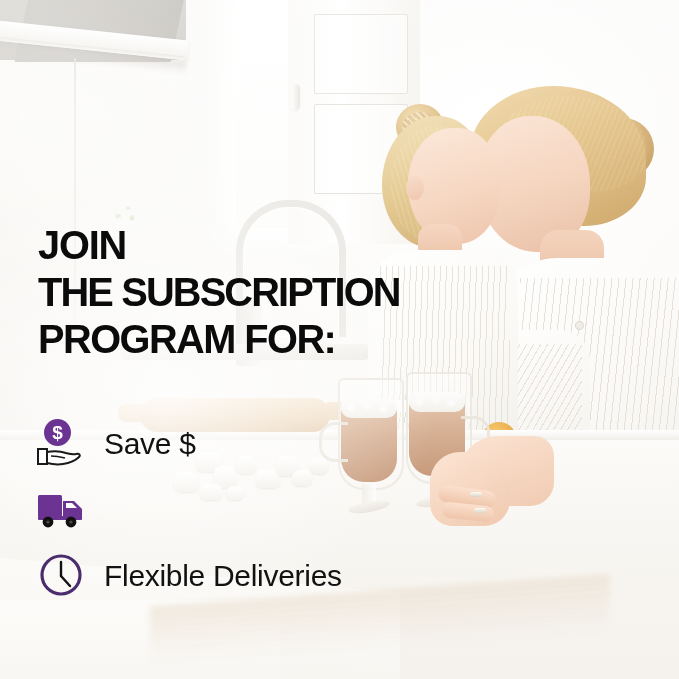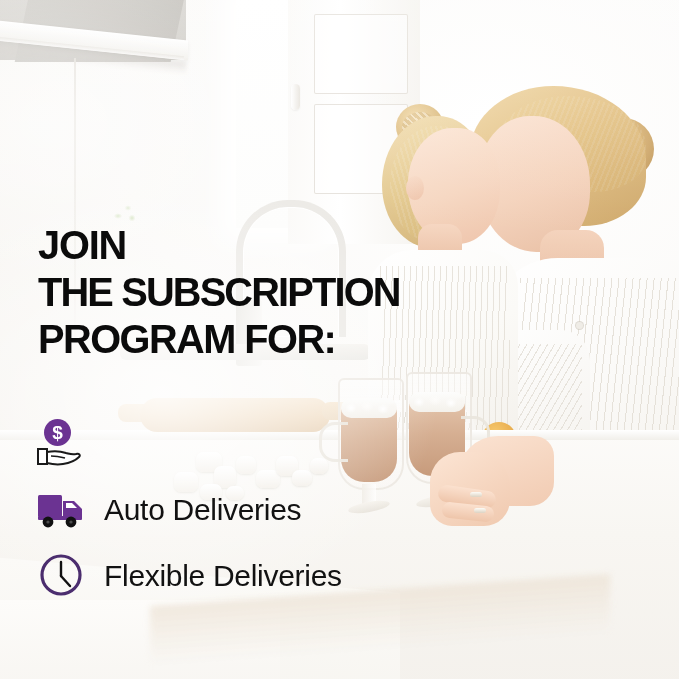--- a/index.html
+++ b/index.html
@@ -574,36 +574,36 @@
       <div class="f-icon">
         <div class="coin">
           <span>$</span>
         </div>
         <svg class="hand-ic" viewBox="0 0 48 24">
           <path d="M2 4 h9 v15 H2 z" fill="#ffffff" stroke="#1a1a1a" stroke-width="2"></path>
           <path d="M11 7 c6 -1 13 -1 19 1 c4 1 6 2 10 1 c3 -1 5 1 3 3 c-3 3 -9 6 -16 7 c-6 1 -12 0 -16 -1 z" fill="#ffffff" stroke="#1a1a1a" stroke-width="2" stroke-linejoin="round"></path>
           <path d="M15 11 c5 0 10 1 14 2" fill="none" stroke="#1a1a1a" stroke-width="1.6"></path>
         </svg>
       </div>
+      <div class="f-label">Save $</div>
     </div>
 
     <div class="feature">
       <div class="f-icon">
         <svg class="truck" viewBox="0 0 50 40">
           <rect x="1" y="5" width="24" height="22" rx="1.5" fill="#6b3392"></rect>
           <path d="M26 11 h11 l8 8 v8 H26 z" fill="#6b3392"></path>
           <path d="M29 13 h6 l5 5 h-11 z" fill="#ffffff"></path>
           <rect x="1" y="26" width="44" height="4" rx="1" fill="#6b3392"></rect>
           <circle cx="11" cy="32" r="5.4" fill="#111111"></circle>
           <circle cx="34" cy="32" r="5.4" fill="#111111"></circle>
           <circle cx="11" cy="32" r="1.6" fill="#ffffff" opacity=".25"></circle>
           <circle cx="34" cy="32" r="1.6" fill="#ffffff" opacity=".25"></circle>
         </svg>
       </div>
-      <div class="f-label">Auto Deliveries</div>
     </div>
 
     <div class="feature">
       <div class="f-icon">
         <svg class="clock" viewBox="0 0 44 44">
           <circle cx="22" cy="22" r="19" fill="none" stroke="#4b2d6e" stroke-width="3.2"></circle>
           <path d="M22 9 V23" stroke="#111111" stroke-width="2.4" stroke-linecap="round" fill="none"></path>
           <path d="M22 23 L31 33" stroke="#111111" stroke-width="2.4" stroke-linecap="round" fill="none"></path>
         </svg>
       </div>

